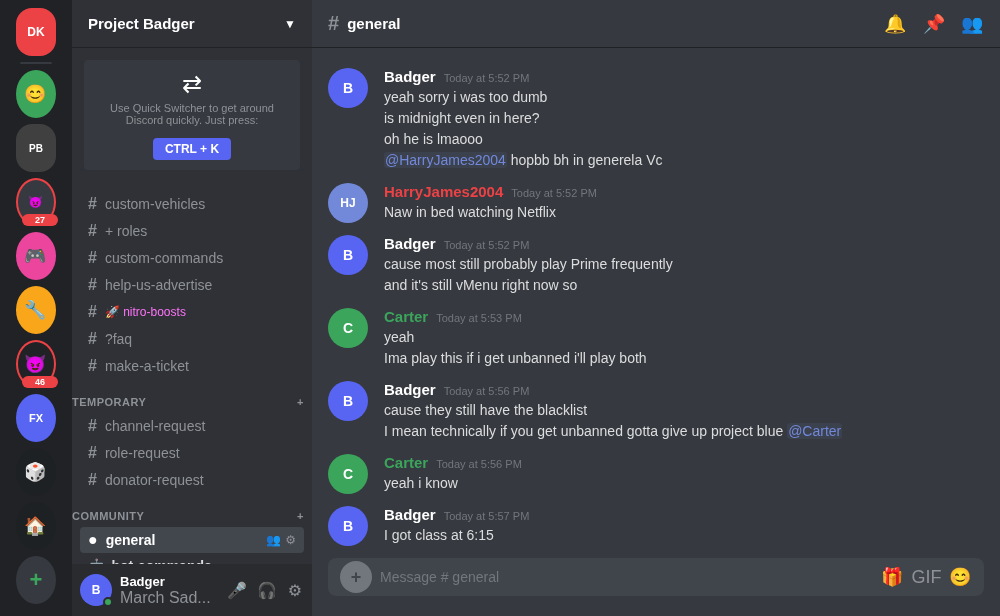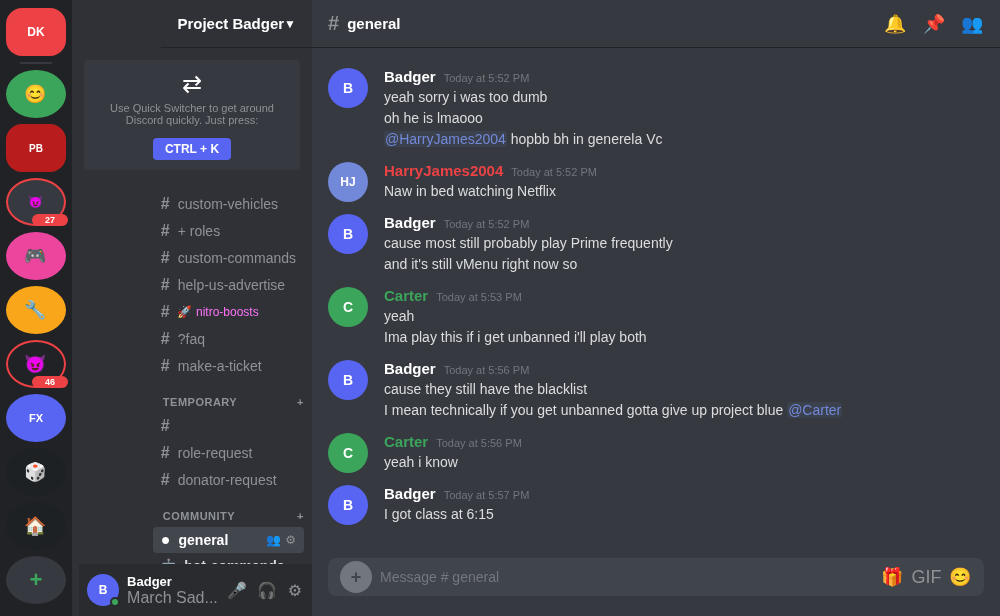--- a/index.html
+++ b/index.html
@@ -11,21 +11,21 @@
       background: #202225;
       display: flex;
       flex-direction: column;
       align-items: center;
       padding: 8px 0;
       gap: 6px;
       overflow-y: auto;
       flex-shrink: 0;
     }
     .server-icon {
-      width: 60px;
+      width: 40px;
       height: 48px;
       border-radius: 50%;
       background: #36393f;
       display: flex;
       align-items: center;
       justify-content: center;
       cursor: pointer;
       position: relative;
       font-size: 12px;
       font-weight: bold;
@@ -54,21 +54,20 @@
       flex-shrink: 0;
     }
 
     
     .sidebar {
       width: 240px;
       background: #2f3136;
       display: flex;
       flex-direction: column;
       flex-shrink: 0;
-      align-items: flex-end;
     }
     .sidebar-header {
       padding: 0 16px;
       height: 48px;
       display: flex;
       align-items: center;
       justify-content: space-between;
       border-bottom: 1px solid #202225;
       font-weight: 600;
       color: #fff;
@@ -102,21 +101,21 @@
       margin-top: 6px;
       cursor: pointer;
     }
 
     .channels-list {
       flex: 1;
       overflow-y: auto;
       padding: 8px 0;
     }
     .channel-section-header {
-      padding: 16px 8px 4px 18px;
+      padding: 16px 8px 4px 0;
       font-size: 11px;
       font-weight: 700;
       color: #8e9297;
       text-transform: uppercase;
       letter-spacing: 0.5px;
       display: flex;
       align-items: center;
       justify-content: space-between;
       cursor: pointer;
     }
@@ -282,21 +281,21 @@
 <body>
 
 <div class="server-list">
   <div class="server-icon" style="background:#ed4245; border-radius:16px;">
     <span>DK</span>
   </div>
   <div class="server-divider"></div>
   <div class="server-icon" style="background:#3ba55c; font-size:18px;">
     <span>😊</span>
   </div>
-  <div class="server-icon active" style="background:#b91c1c; border-radius:16px; overflow:hidden;">
+  <div class="server-icon active" style="background:#404040; border-radius:16px; overflow:hidden;">
     <span style="font-size:10px; font-weight:bold; color:#fff;">PB</span>
   </div>
   <div class="server-icon" style="background:#36393f; border:2px solid #ed4245;">
     <span>😈</span>
     <span class="server-badge">27</span>
   </div>
   <div class="server-icon" style="background:#eb459e;">
     <span style="font-size:18px;">🎮</span>
   </div>
   <div class="server-icon" style="background:#faa61a;">
@@ -362,20 +361,21 @@
       <span class="channel-hash">#</span>
       <span class="channel-label">make-a-ticket</span>
     </div>
 
     <div class="channel-section-header">
       <span>TEMPORARY</span>
       <span>+</span>
     </div>
     <div class="channel-item">
       <span class="channel-hash">#</span>
+      <span class="channel-label">channel-request</span>
     </div>
     <div class="channel-item">
       <span class="channel-hash">#</span>
       <span class="channel-label">role-request</span>
     </div>
     <div class="channel-item">
       <span class="channel-hash">#</span>
       <span class="channel-label">donator-request</span>
     </div>
 
@@ -433,20 +433,21 @@
   <div class="messages-area">
 
     <div class="message-group">
       <div class="avatar badger">B</div>
       <div class="message-content">
         <div class="message-header">
           <span class="message-author badger">Badger</span>
           <span class="message-timestamp">Today at 5:52 PM</span>
         </div>
         <div class="message-text">yeah sorry i was too dumb</div>
+        <div class="message-text">is midnight even in here?</div>
         <div class="message-text">oh he is lmaooo</div>
         <div class="message-text"><span class="mention">@HarryJames2004</span> hopbb bh in generela Vc</div>
       </div>
     </div>
 
     <div class="message-group">
       <div class="avatar harryjames" style="background:#7289da; font-size:12px;">HJ</div>
       <div class="message-content">
         <div class="message-header">
           <span class="message-author harryjames">HarryJames2004</span>

